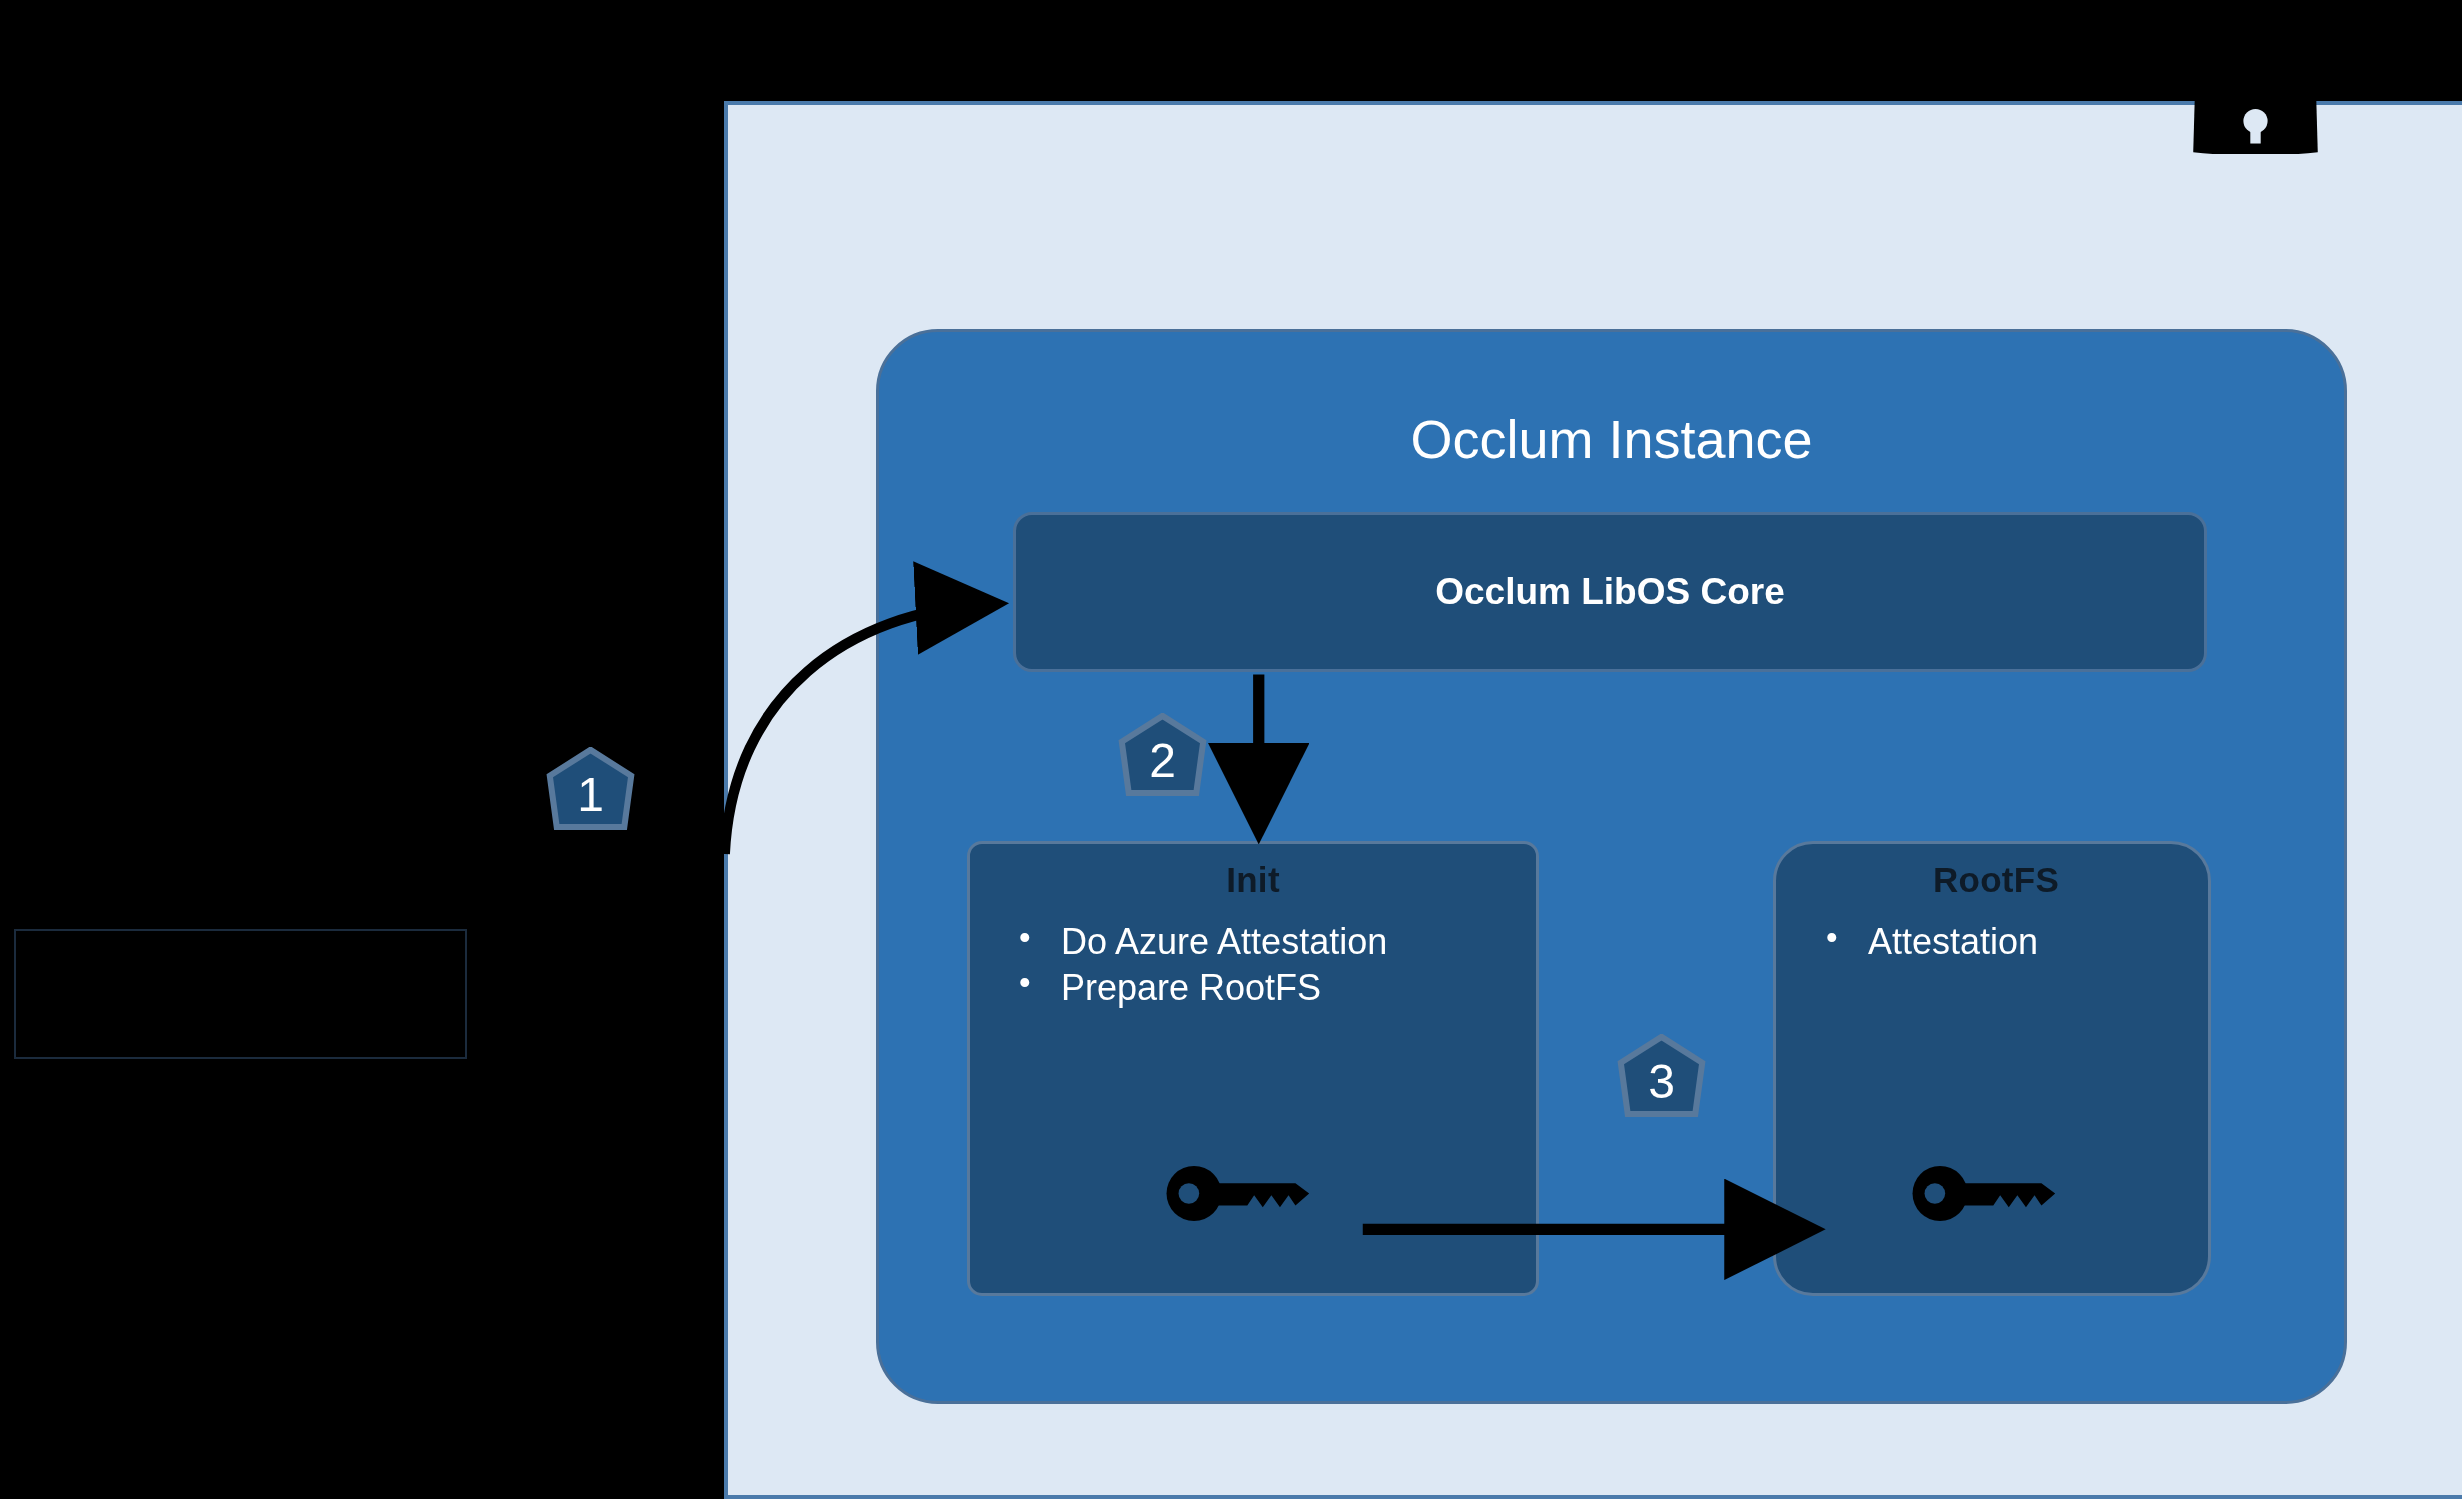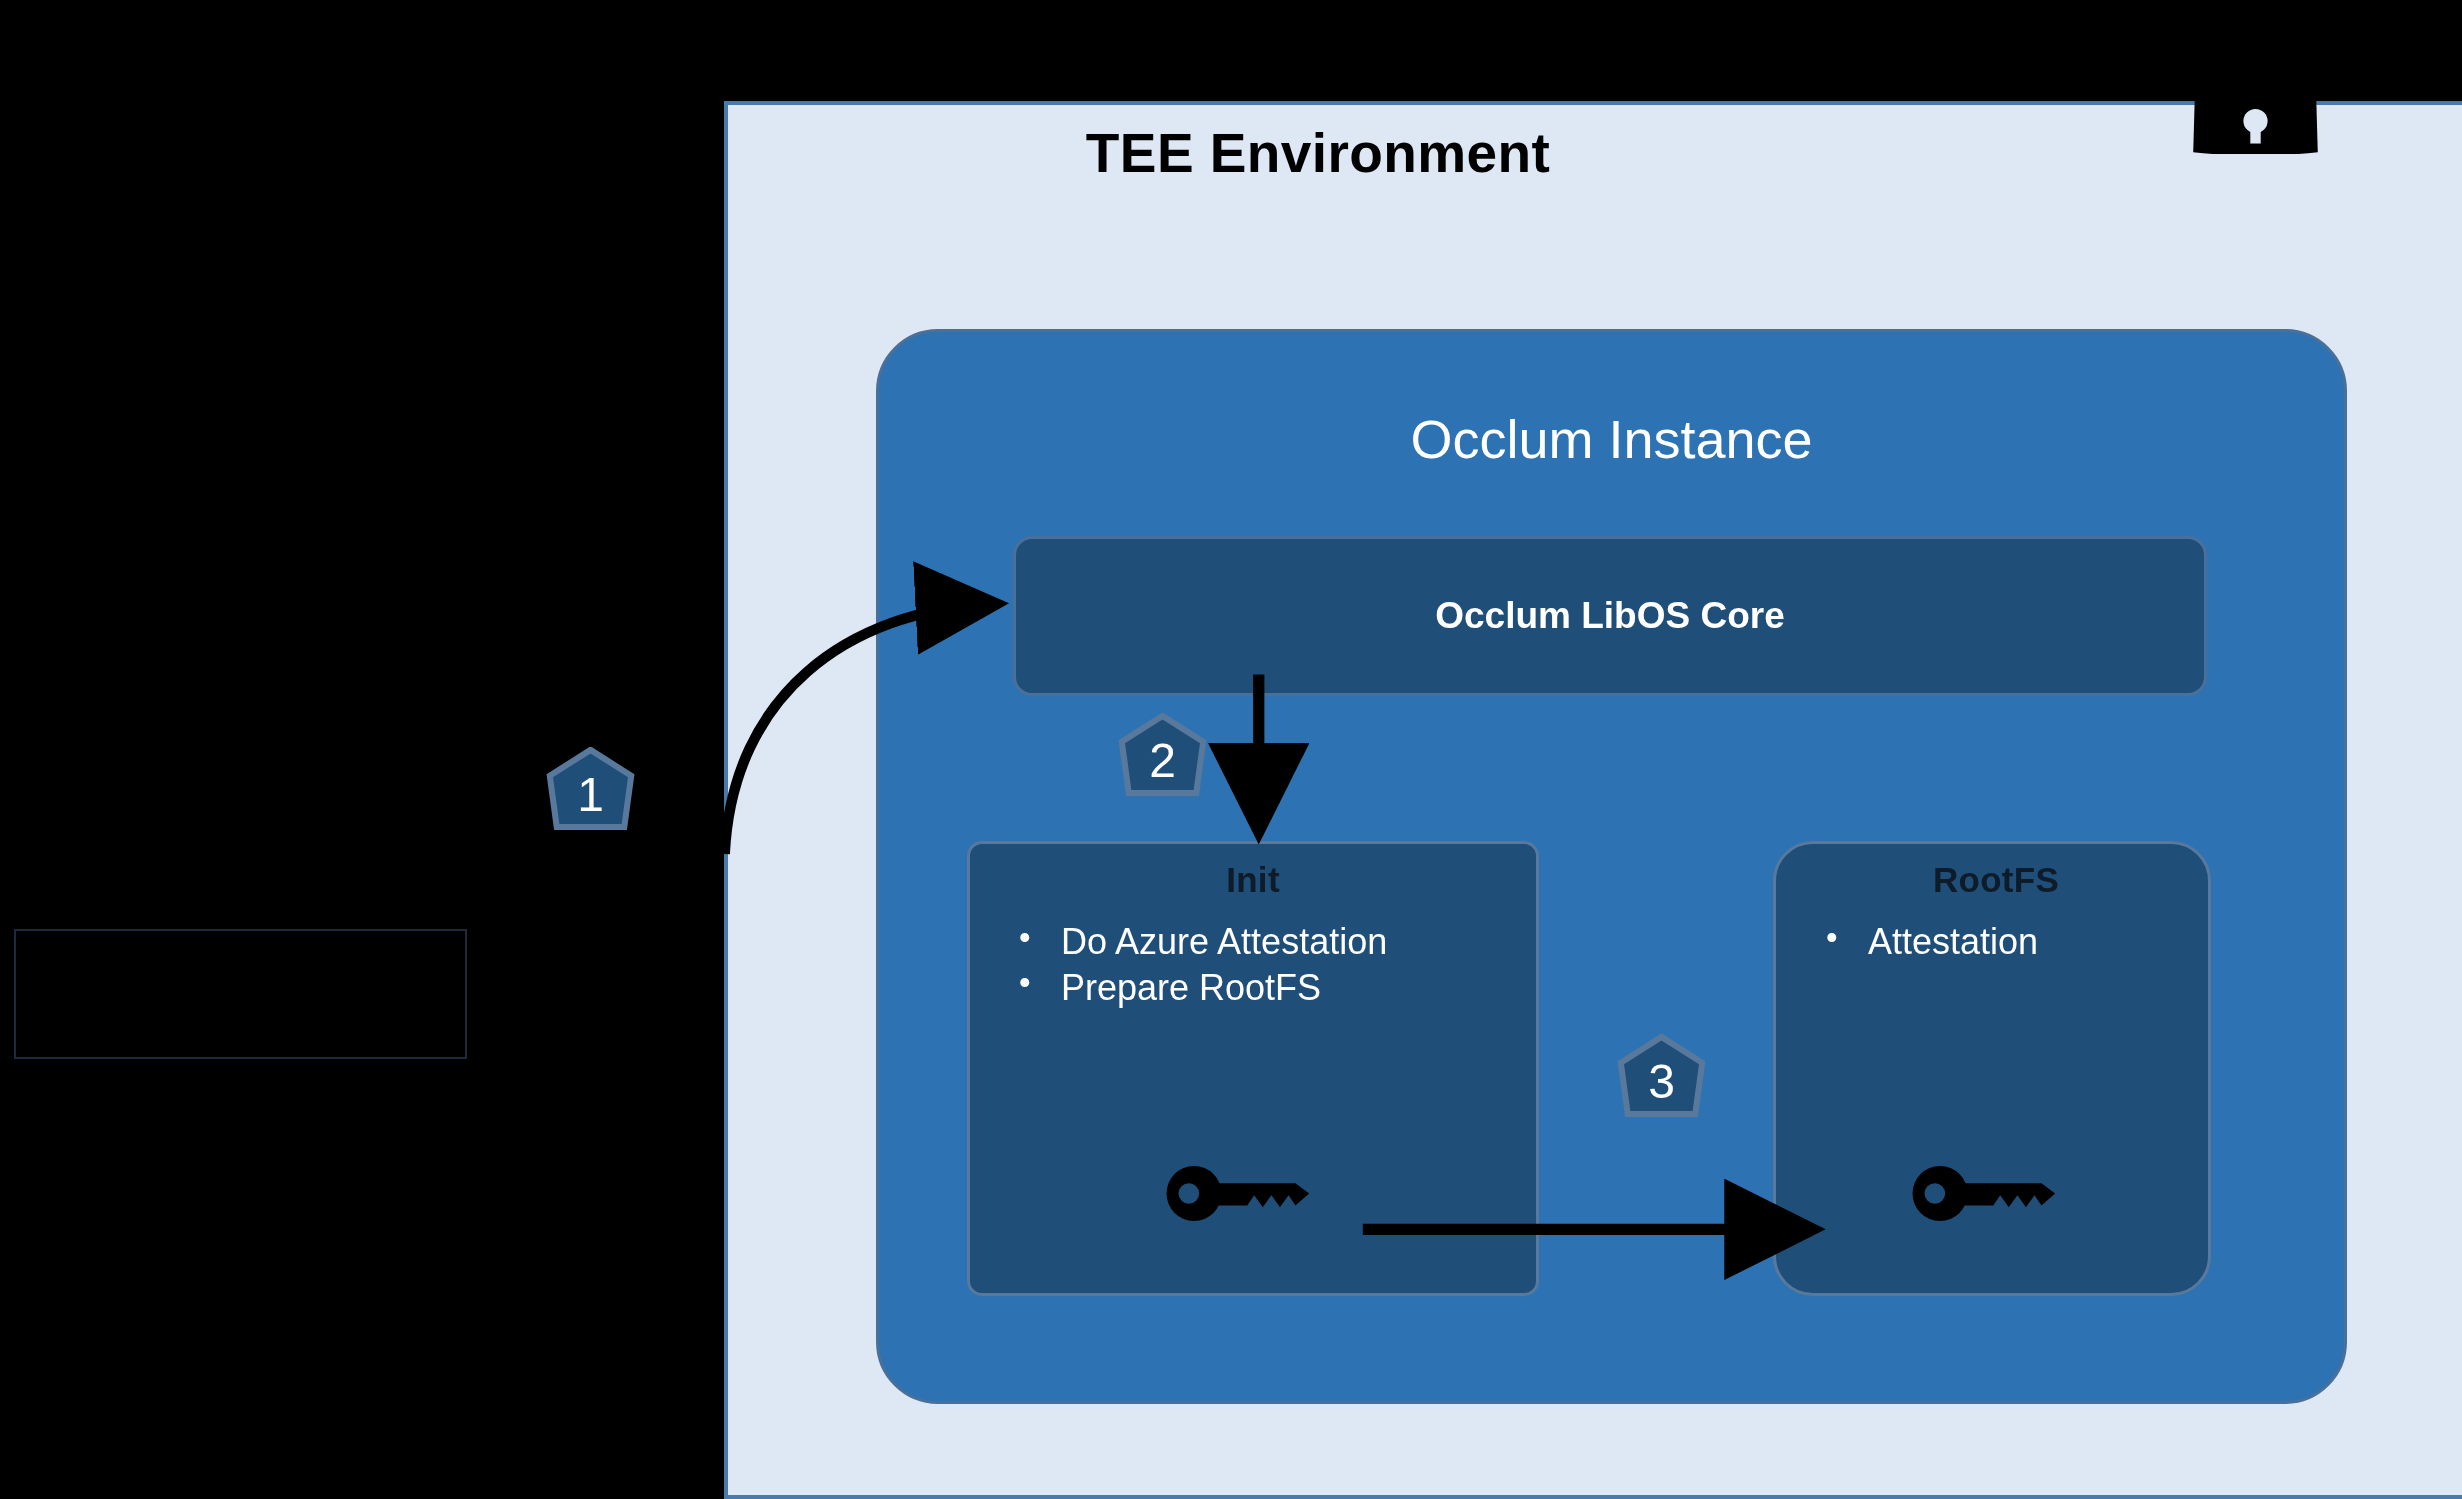--- a/index.html
+++ b/index.html
@@ -22,21 +22,21 @@
 
   
   .occlum{position:absolute;left:876px;top:329px;width:1471px;height:1075px;
           background:#2d72b3;border:3.5px solid #4a7099;border-radius:62px;box-sizing:border-box;}
   .occlum-title{position:absolute;left:876px;top:408px;width:1471px;text-align:center;
                 font-size:54px;font-weight:normal;color:#ffffff;}
 
   
   .libos{position:absolute;left:1013px;top:512px;width:1194px;height:160px;
          background:#1f4e79;border:3.5px solid #4a7099;border-radius:19px;box-sizing:border-box;
-         display:flex;align-items:center;justify-content:center;margin-top:24px;}
+         display:flex;align-items:center;justify-content:center;}
   .libos span{font-size:37px;font-weight:bold;color:#fff;}
 
   
   .panel{position:absolute;background:#1f4e79;border:3.5px solid #58799c;
          border-radius:40px;box-sizing:border-box;}
   .panel-init{left:967px;top:841px;width:572px;height:455px;border-radius:15px;}
   .panel-rootfs{left:1773px;top:841px;width:438px;height:455px;padding-left:8px;}
   .panel-title{text-align:center;font-size:35px;font-weight:bold;color:#0e1b28;
                margin-top:15.6px;letter-spacing:0.3px;}
   .bullets{list-style:none;margin:22.5px 0 0 0;padding:0 0 0 42px;}
@@ -63,21 +63,20 @@
   .arrows{position:absolute;left:0;top:0;width:2462px;height:1499px;pointer-events:none;}
 </style>
 </head>
 <body>
 
 <div id="canvas">
 
   <div class="left-box"></div>
 
   <div class="tee-panel"></div>
-  <div class="tee-title">TEE Environment</div>
 
   <div class="padlock">
     <svg width="173" height="104" viewBox="0 0 200 120">
       <rect x="52" y="0" width="22" height="60" fill="#000"></rect>
       <rect x="126" y="0" width="22" height="60" fill="#000"></rect>
       <path d="M30 48 Q100 32 170 48 L172 118 Q100 126 28 118 Z" fill="#000"></path>
       <circle cx="100" cy="82" r="14" fill="#dde8f4"></circle>
       <rect x="94" y="84" width="12" height="24" fill="#dde8f4"></rect>
     </svg>
   </div>

